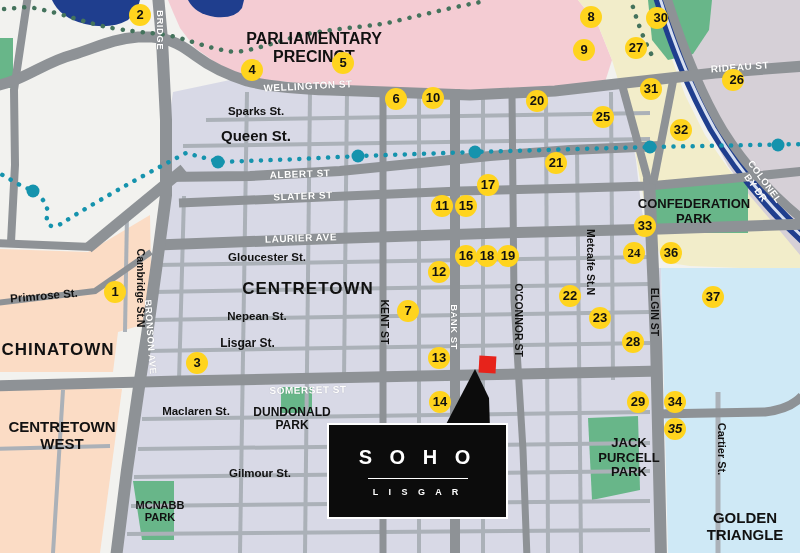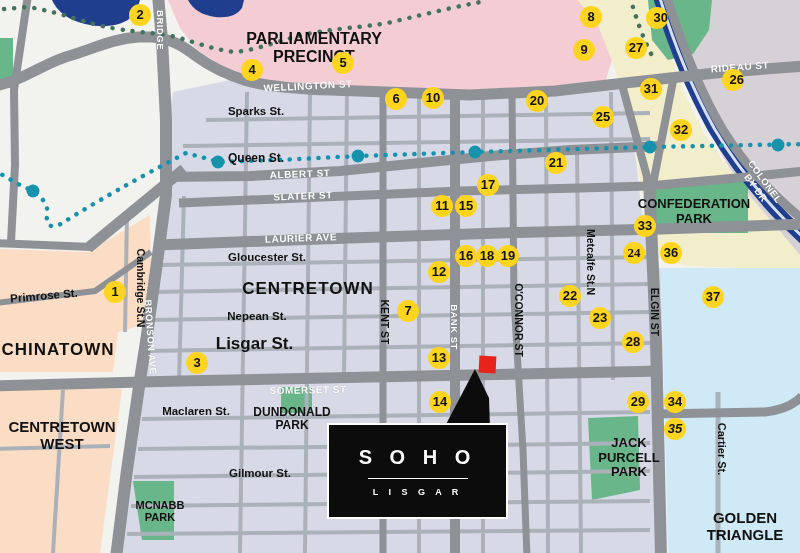--- a/index.html
+++ b/index.html
@@ -151,24 +151,24 @@
       <div class="lbl street-white" style="left: 740px; top: 67px; font-size: 10px; transform: translate(-50%, -50%) rotate(-4deg);">RIDEAU ST</div>
       <div class="lbl street-white" style="left: 300px; top: 174px; font-size: 10px; transform: translate(-50%, -50%) rotate(-2deg);">ALBERT ST</div>
       <div class="lbl street-white" style="left: 303px; top: 196px; font-size: 10px; transform: translate(-50%, -50%) rotate(-2deg);">SLATER ST</div>
       <div class="lbl street-white" style="left: 301px; top: 238px; font-size: 10px; transform: translate(-50%, -50%) rotate(-2deg);">LAURIER AVE</div>
       <div class="lbl street-white" style="left: 308px; top: 390px; font-size: 10px; transform: translate(-50%, -50%) rotate(-1deg);">SOMERSET ST</div>
       <div class="lbl street-white" style="left: 160px; top: 30px; font-size: 9.5px; transform: translate(-50%, -50%) rotate(90deg);">BRIDGE</div>
       <div class="lbl street-white" style="left: 150px; top: 337px; font-size: 9.5px; transform: translate(-50%, -50%) rotate(86deg);">BRONSON AVE</div>
       <div class="lbl street-white" style="left: 454px; top: 327px; font-size: 9.5px; transform: translate(-50%, -50%) rotate(90deg);">BANK ST</div>
       <div class="lbl street-white" style="left: 760px; top: 185px; font-size: 9.5px; transform: translate(-50%, -50%) rotate(54deg);">COLONEL BY DR</div>
       <div class="lbl street-black" style="left: 256px; top: 111px; font-size: 11.5px; transform: translate(-50%, -50%) rotate(0deg);">Sparks St.</div>
-      <div class="lbl street-black" style="left: 256px; top: 136px; font-size: 12px; transform: translate(-50%, -50%) rotate(0deg); margin-top: 23px;">Queen St.</div>
+      <div class="lbl street-black" style="left: 256px; top: 136px; font-size: 15px; transform: translate(-50%, -50%) rotate(0deg);">Queen St.</div>
       <div class="lbl street-black" style="left: 267px; top: 257px; font-size: 11.5px; transform: translate(-50%, -50%) rotate(0deg);">Gloucester St.</div>
       <div class="lbl street-black" style="left: 257px; top: 316px; font-size: 11.5px; transform: translate(-50%, -50%) rotate(0deg);">Nepean St.</div>
-      <div class="lbl street-black" style="left: 248px; top: 344px; font-size: 17px; transform: translate(-50%, -50%) rotate(0deg); padding-left: 13px;">Lisgar St.</div>
+      <div class="lbl street-black" style="left: 241px; top: 344px; font-size: 12px; transform: translate(-50%, -50%) rotate(0deg); padding-left: 13px;">Lisgar St.</div>
       <div class="lbl street-black" style="left: 44px; top: 296px; font-size: 11.5px; transform: translate(-50%, -50%) rotate(-5deg);">Primrose St.</div>
       <div class="lbl street-black" style="left: 196px; top: 411px; font-size: 11.5px; transform: translate(-50%, -50%) rotate(0deg);">Maclaren St.</div>
       <div class="lbl street-black" style="left: 260px; top: 473px; font-size: 11.5px; transform: translate(-50%, -50%) rotate(0deg);">Gilmour St.</div>
       <div class="lbl street-black" style="left: 722px; top: 449px; font-size: 11px; transform: translate(-50%, -50%) rotate(90deg);">Cartier St.</div>
       <div class="lbl street-black" style="left: 384px; top: 322px; font-size: 10.5px; transform: translate(-50%, -50%) rotate(90deg);">KENT ST</div>
       <div class="lbl street-black" style="left: 518px; top: 320px; font-size: 10.5px; transform: translate(-50%, -50%) rotate(90deg);">O'CONNOR ST</div>
       <div class="lbl street-black" style="left: 590px; top: 262px; font-size: 10.5px; transform: translate(-50%, -50%) rotate(90deg);">Metcalfe St.N</div>
       <div class="lbl street-black" style="left: 140px; top: 288px; font-size: 10.5px; transform: translate(-50%, -50%) rotate(90deg);">Cambridge St.N</div>
       <div class="lbl street-black" style="left: 654px; top: 312px; font-size: 10.5px; transform: translate(-50%, -50%) rotate(90deg);">ELGIN ST</div>
     </div>

